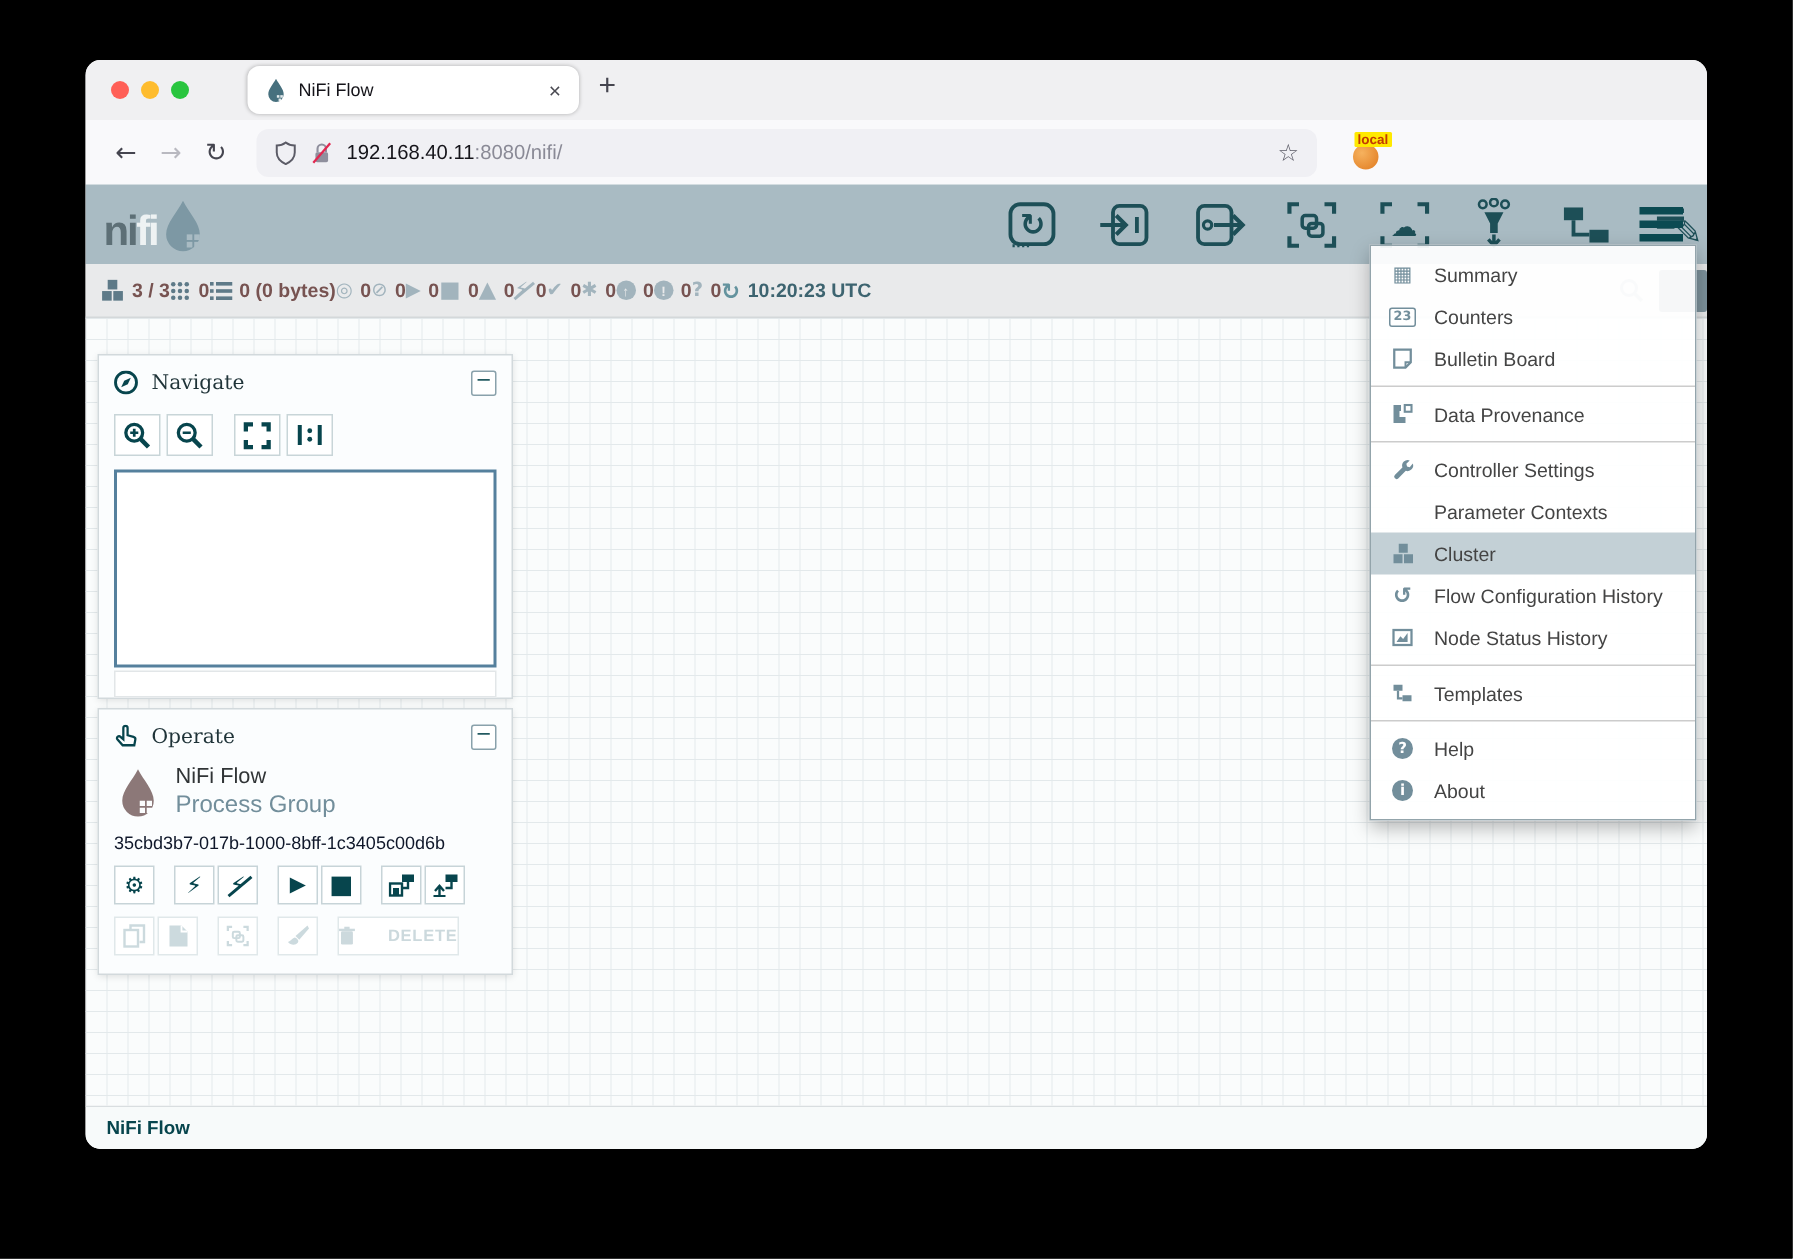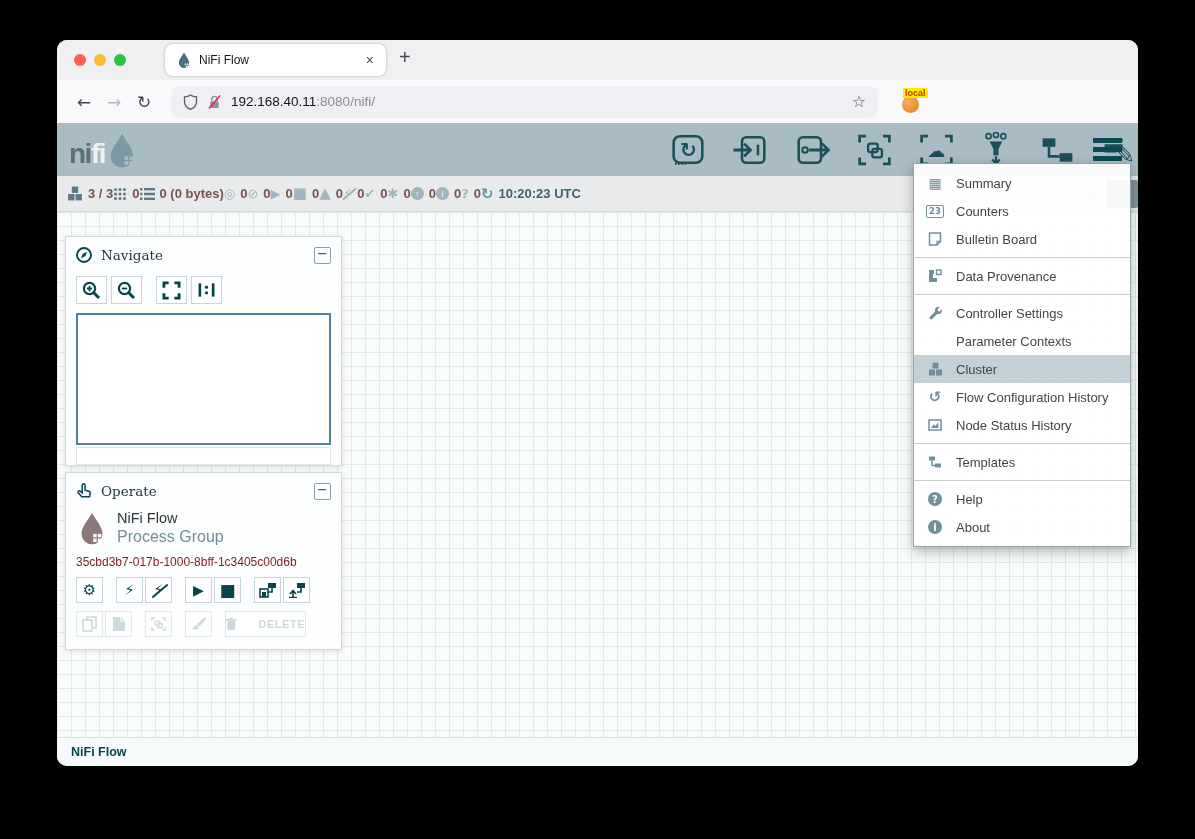--- a/index.html
+++ b/index.html
@@ -83,21 +83,21 @@
   .nav-row{display:flex;gap:4px;padding:8px 10px 0 10px;}
   .nbtn{width:31px;height:28px;background:#fff;border:1px solid #c8d5d8;display:flex;align-items:center;
         justify-content:center;box-sizing:border-box;}
   .nbtn.gap{margin-left:10px;}
   .birdseye{margin:9px 10px 0 10px;height:128px;background:#fff;border:2px solid #55809d;}
   .bird-strip{margin:2px 10px 0 10px;height:16px;background:#fff;border:1px solid #e2e6e8;}
 
   .op-info{display:flex;align-items:center;gap:11px;padding:6px 12px 0 12px;}
   .op-name{font-size:14.5px;color:#303436;}
   .op-sub{font-size:16px;color:#728e9b;margin-top:2px;}
-  .op-id{padding:9px 12px 0 10px;font-size:12px;color:#7f1d1d;}
+  .op-id{padding:9px 12px 0 10px;font-size:12px;color:#0f172a;}
   .op-row{display:flex;align-items:center;padding:8px 0 0 10px;}
   .obtn{width:27px;height:26px;border:1px solid #c7d4d8;background:#fff;display:flex;align-items:center;
         justify-content:center;color:#07454d;box-sizing:border-box;font-family:"DejaVu Sans",sans-serif;
         font-size:15px;line-height:1;}
   .obtn.adj{margin-left:2px;} .obtn.gap{margin-left:13px;}
   .obtn.off{color:#ccdade;border-color:#e0e8ea;}
   .obtn .oslash{position:relative;display:inline-block;}
   .obtn .oslash::after{content:'';position:absolute;left:-3px;top:7px;width:20px;height:2px;
                        background:#07454d;transform:rotate(-40deg);}
   .del-btn{width:81px;height:26px;border:1px solid #e0e8ea;background:#fff;display:flex;align-items:center;

